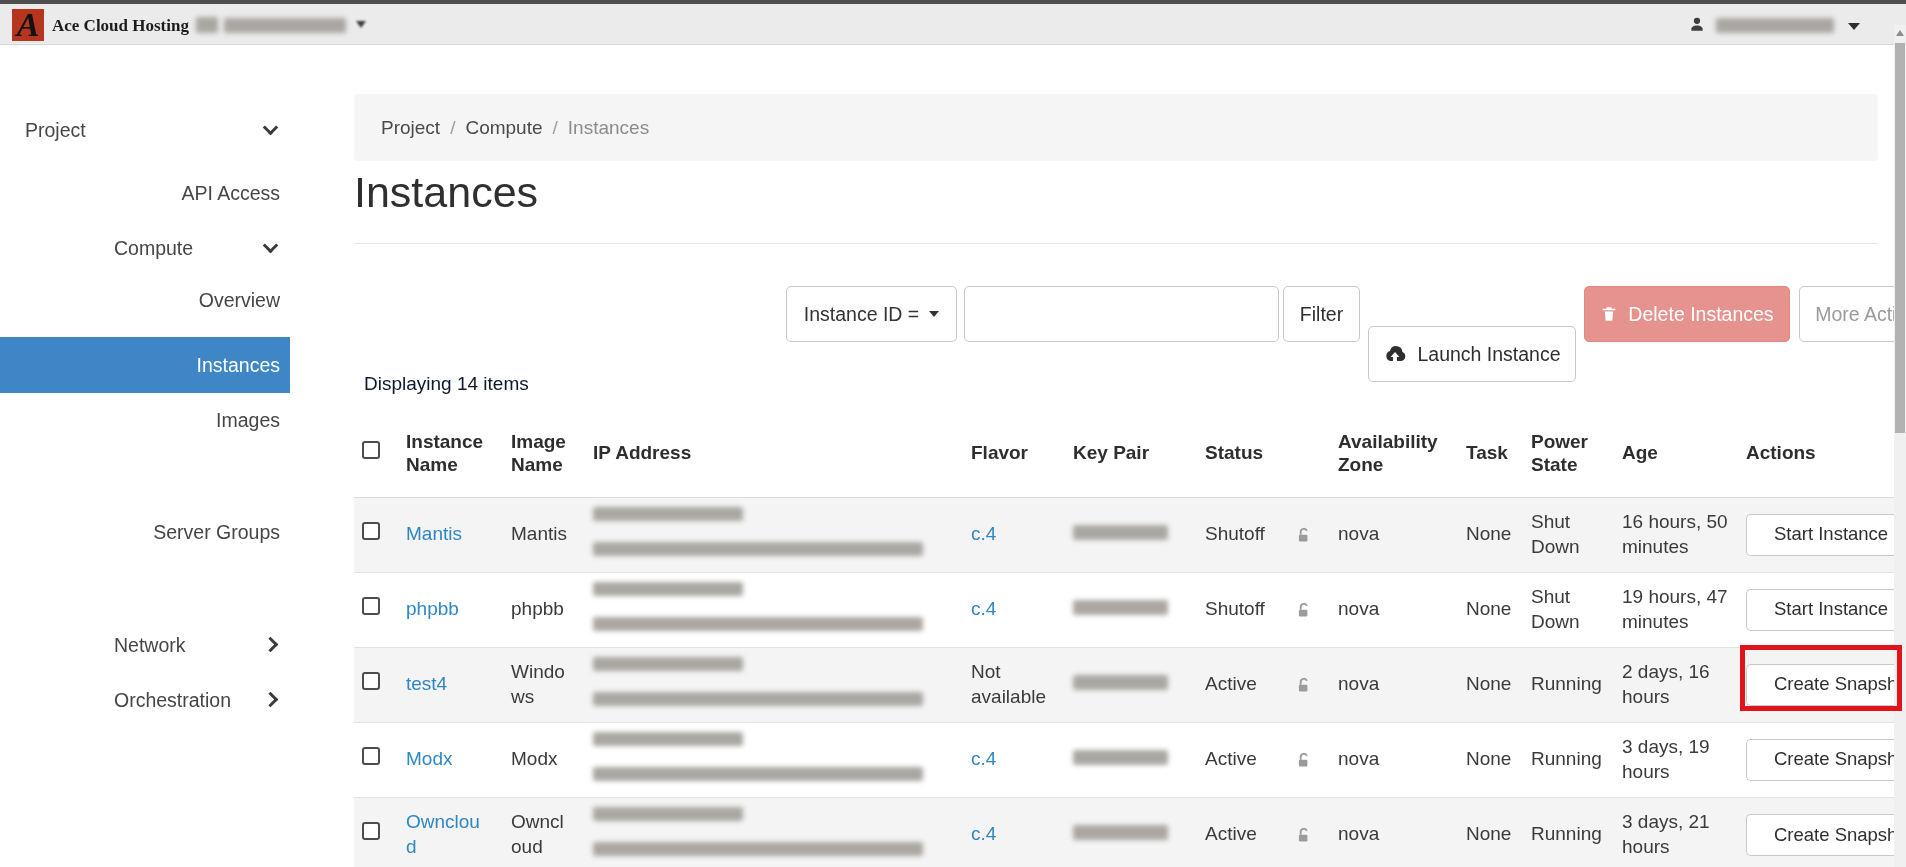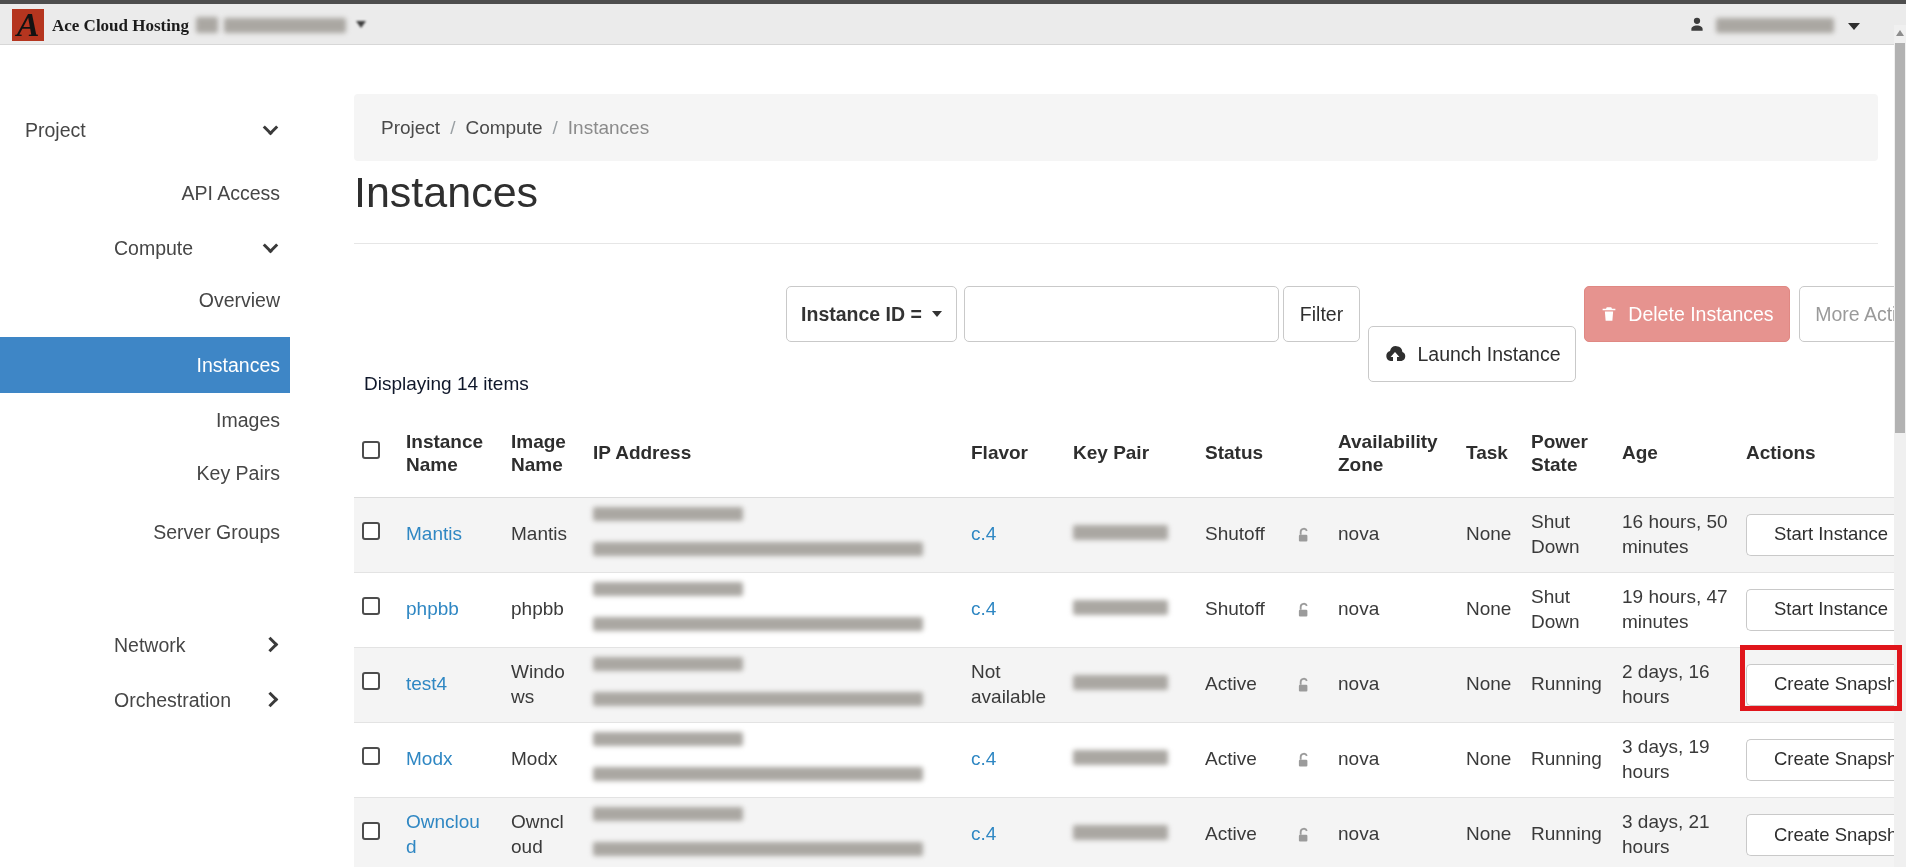--- a/index.html
+++ b/index.html
@@ -55,21 +55,21 @@
                     padding-left:27px; font-size:19px; }
   .breadcrumb-bar a { color:#4a4a4a; text-decoration:none; cursor:pointer; }
   .bc-sep { color:#9aa0a4; margin:0 10px; }
   .bc-current { color:#8b8b8b; }
   .page-title { position:absolute; left:354px; top:168px; font-size:43px; font-weight:400; color:#2f2f2f; }
   .title-hr { position:absolute; left:354px; top:243px; width:1524px; height:1px; background:#e6e6e6; }
 
   
   .ctl { position:absolute; top:286px; height:56px; font-size:19.5px; }
   .select-box { left:786px; width:171px; background:#fff; border:1px solid #c9c9c9; border-radius:5px;
-                display:flex; align-items:center; justify-content:center; gap:10px; color:#333; cursor:pointer;font-weight:bold; }
+                display:flex; align-items:center; justify-content:center; gap:10px; color:#333; cursor:pointer; }
   .sel-caret { width:0; height:0; border-left:5px solid transparent; border-right:5px solid transparent;
                border-top:6px solid #333; }
   .search-input { left:964px; width:315px; background:#fff; border:1px solid #c9c9c9; border-radius:5px;
                   padding:0 12px; color:#333; outline:none; }
   .btn { display:flex; align-items:center; justify-content:center; gap:10px; border-radius:5px;
          background:#fff; border:1px solid #c9c9c9; color:#2f2f2f; cursor:pointer; }
   .btn-filter { left:1283px; width:77px; }
   .btn-launch { left:1368px; width:208px;margin-top:40px; }
   .btn-delete { left:1584px; width:206px; background:#e6938f; border-color:#e08883; color:#fff; }
   .btn-more   { left:1799px; width:145px; color:#9a9a9a; }
@@ -153,23 +153,20 @@
   </div>
   <div class="side-item lvl3" style="top:233px">
     <span>Overview</span>
   </div>
   <div class="side-item lvl3 active" style="top:292px">
     <span>Instances</span>
   </div>
   <div class="side-item lvl3" style="top:353px">
     <span>Images</span>
   </div>
-  <div class="side-item lvl3" style="top:406px">
-    <span>Key Pairs</span>
-  </div>
   <div class="side-item lvl3" style="top:465px">
     <span>Server Groups</span>
   </div>
   <div class="side-item lvl2" style="top:633px">
     <span>Orchestration</span>
     <span class="chev chev-right"></span>
   </div>
   <div class="side-item lvl2" style="top:578px">
     <span>Network</span>
     <span class="chev chev-right"></span>

